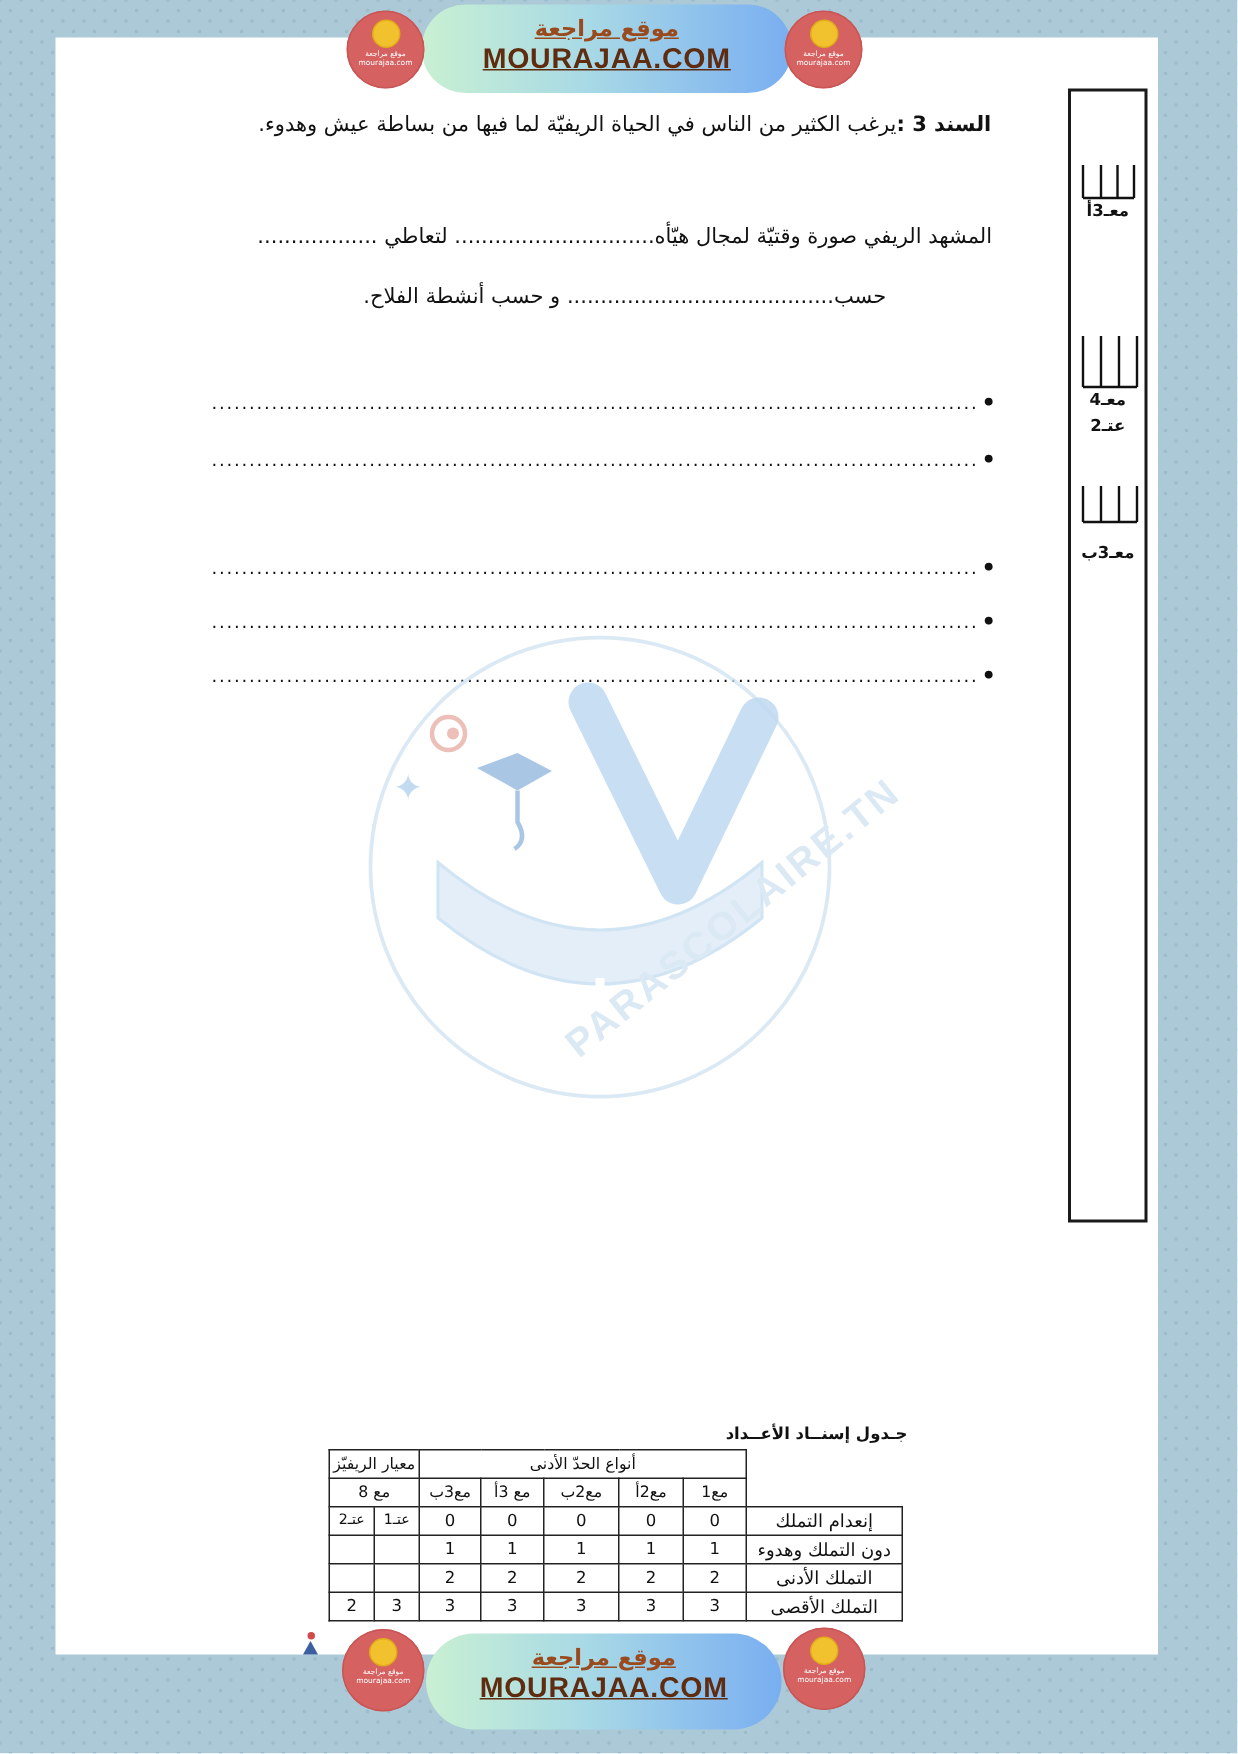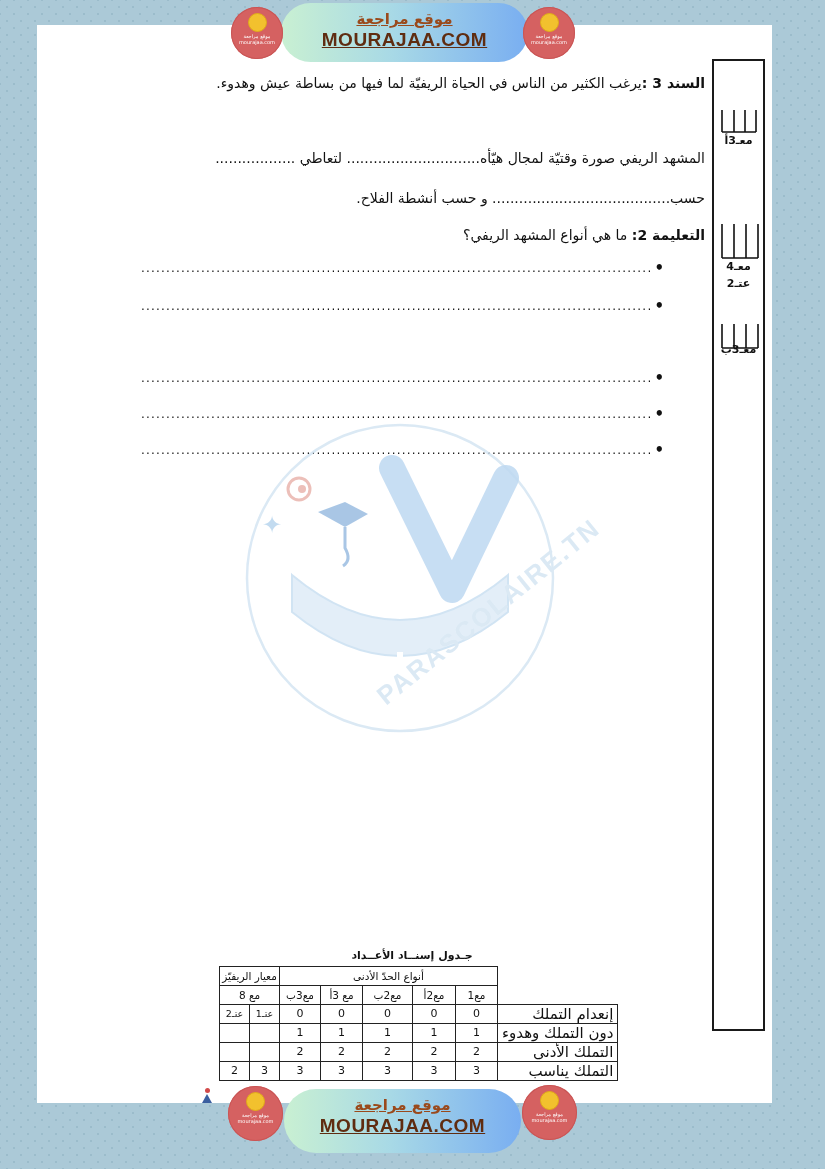--- a/index.html
+++ b/index.html
@@ -52,60 +52,60 @@
     content:"";position:absolute;left:6px;top:0;width:5px;height:5px;border-radius:50%;background:#d24a4a;
   }
   .mini-emblem::after{
     content:"";position:absolute;left:3px;top:6px;width:0;height:0;
     border-left:5px solid rgba(0,0,0,0);border-right:5px solid rgba(0,0,0,0);
     border-bottom:9px solid #3b5fa0;
   }
 
   
   .line{
-    position:absolute;left:128px;width:577px;direction:rtl;text-align:right;
+    position:absolute;left:128px;width:577px;direction:rtl;text-align:center;
     font-size:14px;color:#111;white-space:nowrap;line-height:22px;
   }
   .line b{font-weight:bold;}
   .bullet-line{
     position:absolute;left:140px;width:524px;height:20px;direction:rtl;
     display:flex;align-items:center;overflow:hidden;color:#111;
   }
   .bullet{font-size:15px;font-weight:bold;margin-left:2px;flex:0 0 auto;}
   .dots{flex:1 1 auto;min-width:0;overflow:hidden;white-space:nowrap;font-size:12px;letter-spacing:1.2px;}
 
   
   .margin-strip{
-    position:absolute;left:712px;top:59px;width:53px;height:972px;
+    position:absolute;left:712px;top:59px;width:53px;height:756px;
     background:#ffffff;border:2px solid #1a1a1a;box-sizing:border-box;z-index:4;
   }
   .comb{position:absolute;left:6px;}
   .mark-label{
     position:absolute;left:0;width:100%;text-align:center;
     font-size:11px;font-weight:bold;direction:rtl;color:#111;
   }
 
   
   .watermark{position:absolute;left:0;top:0;z-index:1;pointer-events:none;}
 
   
   .table-title{
-    position:absolute;left:219px;top:949px;width:386px;text-align:center;
+    position:absolute;left:219px;top:949px;width:386px;
     font-size:11px;font-weight:bold;direction:rtl;color:#111;z-index:2;
   }
   .grade-table{
     position:absolute;left:219px;top:966px;border-collapse:collapse;direction:rtl;
     font-size:10.5px;color:#111;z-index:2;table-layout:fixed;background:transparent;
   }
   .grade-table td{
     border:1px solid #222;text-align:center;padding:0;height:18px;line-height:12px;
     overflow:hidden;background:#ffffff;
   }
   .grade-table td.nob{border:none;background:none;}
-  .grade-table td.rl{text-align:right;padding:0 4px;font-size:15px;white-space:nowrap;}
+  .grade-table td.rl{text-align:center;padding:0 4px;font-size:12px;white-space:nowrap;}
   .grade-table td.num{font-size:11px;}
   .grade-table td.sub{font-size:9.5px;}
 </style>
 </head>
 <body>
 
 <div class="screen">
 
   <div class="doc-page"></div>
 
@@ -122,23 +122,20 @@
       <text x="272" y="533" font-size="24" fill="#aecfeb" text-anchor="middle">✦</text>
       <text transform="translate(386,706) rotate(-39)" font-size="26" font-weight="bold" fill="#cfe2f1" letter-spacing="2" font-family="Liberation Sans, sans-serif">PARASCOLAIRE.TN</text>
     </g>
   </svg>
 
   <div class="line" style="top:72px">
     <b>السند 3 :</b><span>يرغب الكثير من الناس في الحياة الريفيّة لما فيها من بساطة عيش وهدوء.</span>
   </div>
   <div class="line" style="top:187px">حسب........................................ و حسب أنشطة الفلاح.</div>
   <div class="line" style="top:147px">المشهد الريفي صورة وقتيّة لمجال هيّأه.............................. لتعاطي ..................</div>
-  <div class="line" style="top:224px">
-    <b>التعليمة 2:</b><span> ما هي أنواع المشهد الريفي؟</span>
-  </div>
   <div class="bullet-line" style="top:258px">
     <span class="bullet">•</span>
     <span class="dots">..........................................................................................................................................................................</span>
   </div>
   <div class="bullet-line" style="top:296px">
     <span class="bullet">•</span>
     <span class="dots">..........................................................................................................................................................................</span>
   </div>
   <div class="bullet-line" style="top:368px">
     <span class="bullet">•</span>
@@ -161,21 +158,21 @@
 
     <svg class="comb" style="top:161px" width="40" height="38">
       <path d="M2,2 L2,36 M14,2 L14,36 M26,2 L26,36 M38,2 L38,36 M2,36 L38,36" stroke="#111" stroke-width="1.6" fill="none"></path>
     </svg>
     <div class="mark-label" style="top:199px">معـ4</div>
     <div class="mark-label" style="top:216px">عتـ2</div>
 
     <svg class="comb" style="top:261px" width="40" height="28">
       <path d="M2,2 L2,26 M14,2 L14,26 M26,2 L26,26 M38,2 L38,26 M2,26 L38,26" stroke="#111" stroke-width="1.6" fill="none"></path>
     </svg>
-    <div class="mark-label" style="top:282px">معـ3ب</div>
+    <div class="mark-label" style="top:301px">معـ3ب</div>
   </div>
 
   <div class="table-title">جـدول إسنــاد الأعــداد</div>
   <table class="grade-table">
     <colgroup>
       <col style="width:104px">
         <col style="width:42px">
         <col style="width:43px">
         <col style="width:50px">
       <col style="width:42px">
@@ -222,21 +219,21 @@
       <td class="rl">التملك الأدنى</td>
       <td class="num">2</td>
       <td class="num">2</td>
       <td class="num">2</td>
       <td class="num">2</td>
       <td class="num">2</td>
       <td class="sub"></td>
       <td class="sub"></td>
     </tr>
     <tr>
-      <td class="rl">التملك يناسب</td>
+      <td class="rl">التملك الأقصى</td>
       <td class="num">3</td>
       <td class="num">3</td>
       <td class="num">3</td>
       <td class="num">3</td>
       <td class="num">3</td>
       <td class="num">3</td>
       <td class="num">2</td>
     </tr>
   </tbody>
     </table>

